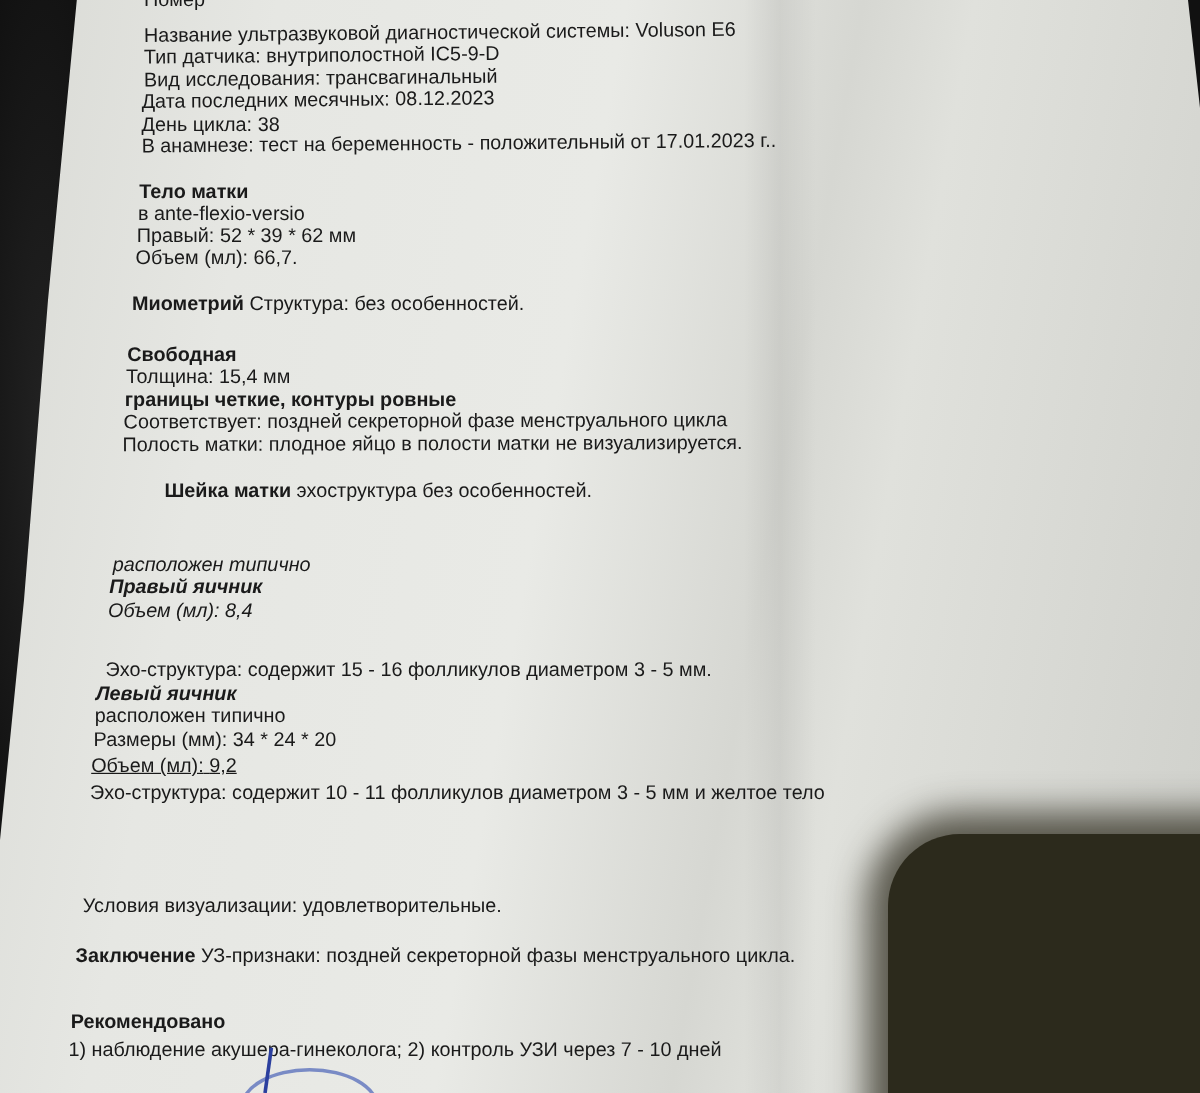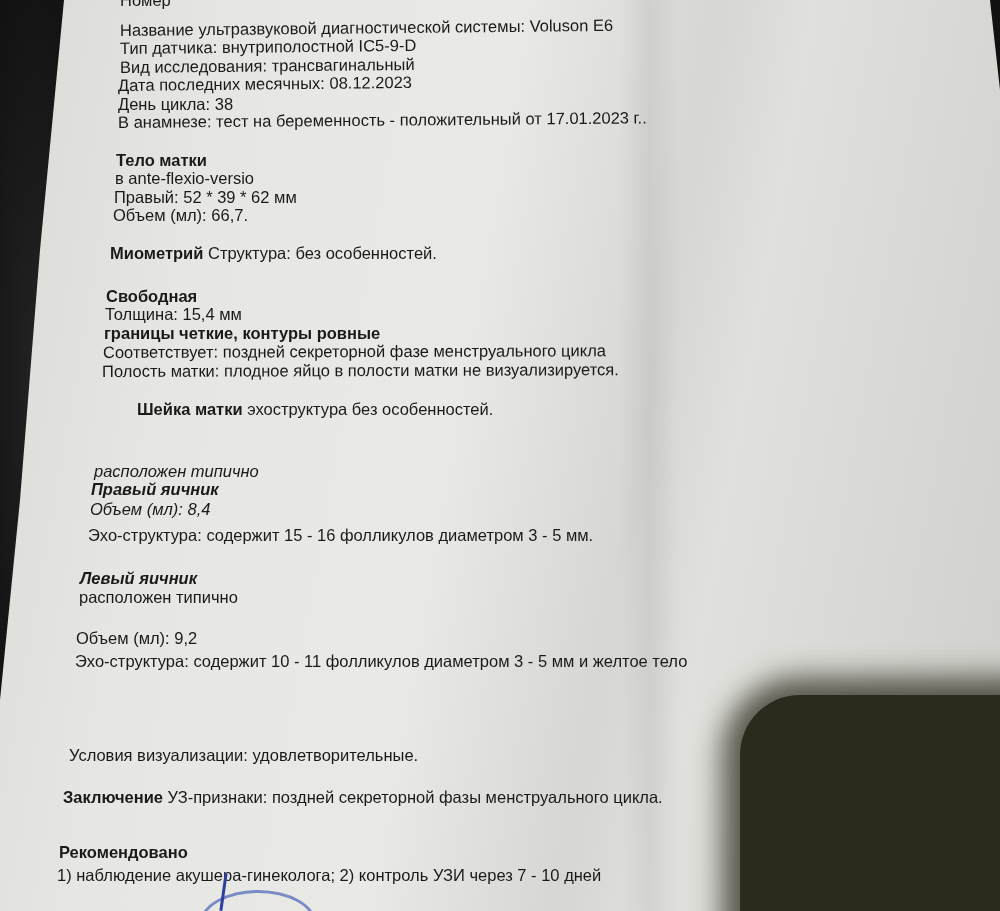--- a/index.html
+++ b/index.html
@@ -98,27 +98,30 @@
 
   <div class="line" style="left:100px;top:399px;margin-left:37px;">
     <span class="b">Шейка матки</span> <span>эхоструктура без особенностей.</span>
   </div>
 
   <div class="line b i" style="left:91px;top:442px;margin-top:37px;">Правый яичник</div>
   <div class="line i" style="left:94px;top:461px;">расположен типично</div>
   <div class="line i" style="left:90px;top:499px;">
     <span>Объем (мл):</span> <span>8,4</span>
   </div>
-  <div class="line" style="left:88px;top:525px;">
+  <div class="line" style="left:88px;top:548px;">
     <span>Эхо-структура:</span> <span>содержит 15 - 16 фолликулов диаметром 3 - 5 мм.</span>
   </div>
 
   <div class="line b i" style="left:80px;top:568px;">Левый яичник</div>
   <div class="line" style="left:79px;top:587px;">расположен типично</div>
-  <div class="line" style="left:76px;top:628px;">
+  <div class="line" style="left:78px;top:607px;">
+    <span>Размеры (мм):</span> <span>34 * 24 * 20</span>
+  </div>
+  <div class="line" style="left:76px;top:628px;text-decoration:underline;">
     <span>Объем (мл):</span> <span>9,2</span>
   </div>
   <div class="line" style="left:75px;top:651px;">
     <span>Эхо-структура:</span> <span>содержит 10 - 11 фолликулов диаметром 3 - 5 мм и желтое тело</span>
   </div>
 
   <div class="line" style="left:69px;top:745px;">
     <span>Условия визуализации:</span> <span>удовлетворительные.</span>
   </div>
 

